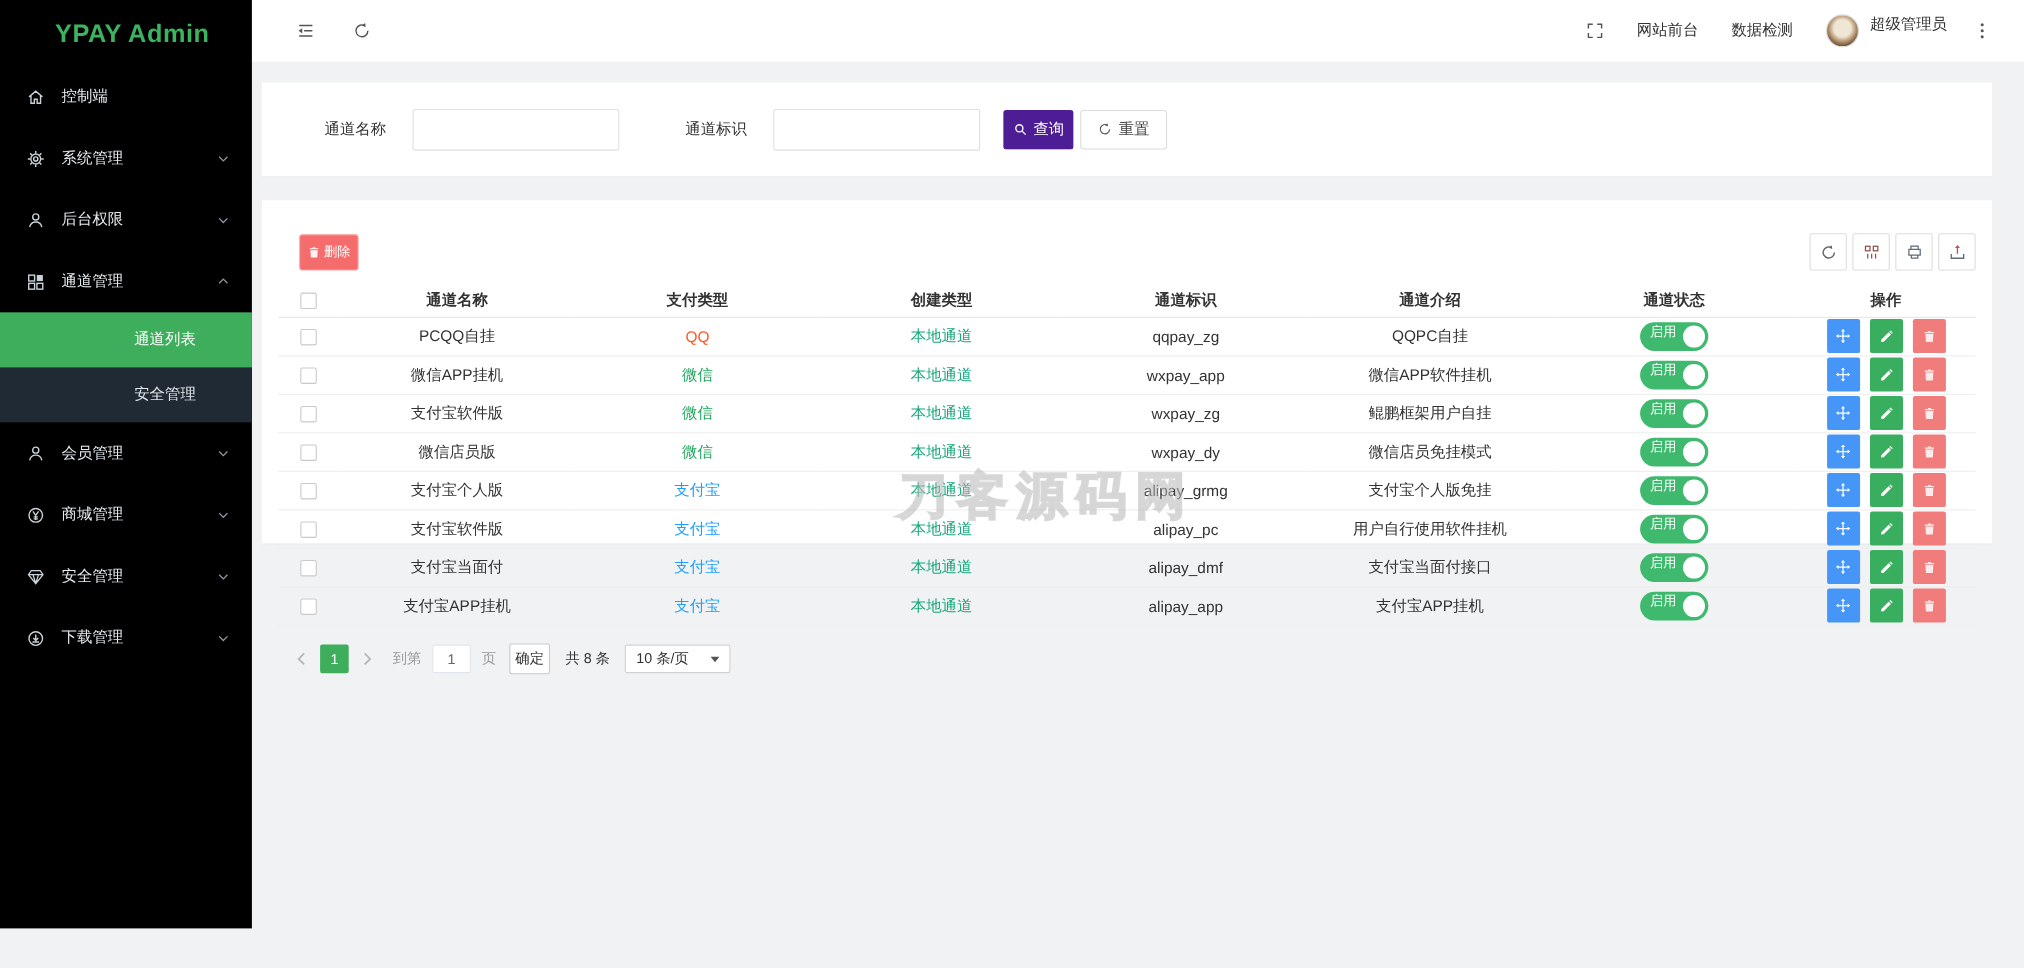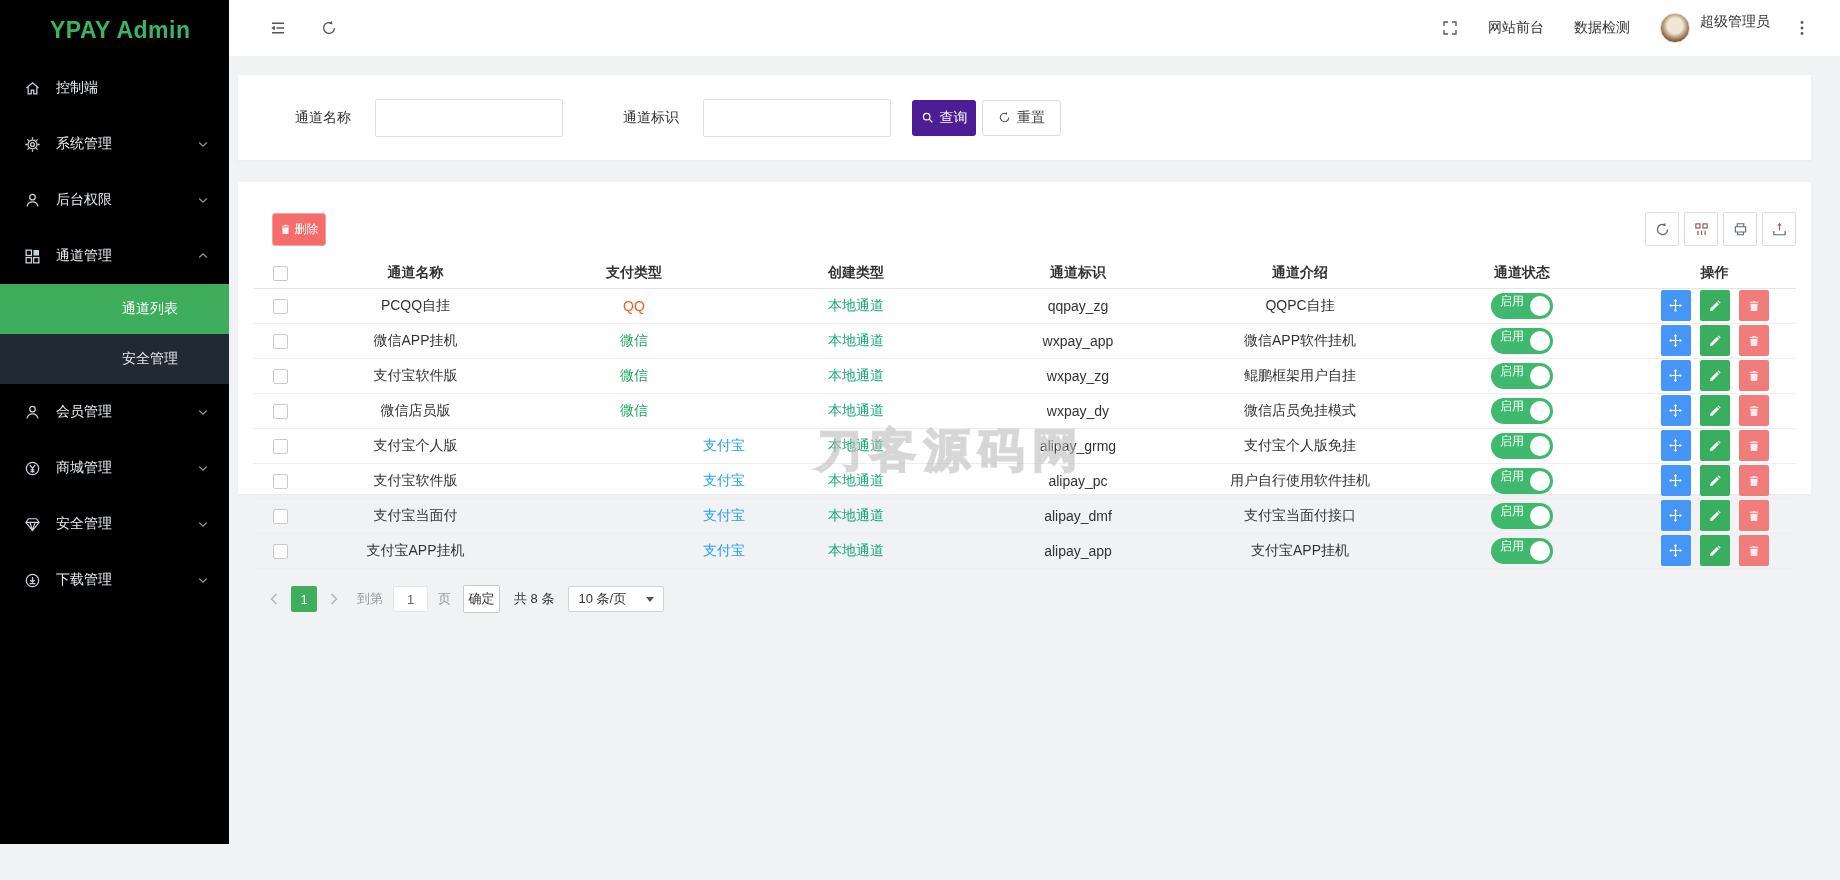--- a/index.html
+++ b/index.html
@@ -53,21 +53,21 @@
   .btn-del { height:33px; width:54px; background:#f56c6c; border:1px solid #f8a0a0; border-radius:3px;
              color:#fff; font-size:12px; display:inline-flex; align-items:center; justify-content:center; gap:4px; cursor:pointer; }
   .tool-icons { margin-left:auto; display:flex; gap:5px; }
   .tool-btn { width:34px; height:34px; border:1px solid #ddd; border-radius:2px; background:#fff;
               display:flex; align-items:center; justify-content:center; cursor:pointer; }
 
   table { position:absolute; left:15px; right:15px; top:76px; width:1543px; border-collapse:collapse; table-layout:fixed; }
   th { height:30px; font-weight:600; color:#333; text-align:center; border-bottom:1px solid #e6e6e6; font-size:14px; }
   td { height:35px; text-align:center; border-bottom:1px solid #eee; font-size:14px; color:#333; overflow:hidden; white-space:nowrap; }
   .cb { display:inline-block; width:15px; height:15px; border:1px solid #c9c9c9; border-radius:2px; background:#fff; vertical-align:middle; cursor:pointer; }
-  .c-qq { color:#ff5722; } .c-wx { color:#1fa65f; } .c-ali { color:#1e9fff;text-align:right; } .c-local { color:#17a77c; }
+  .c-qq { color:#ff5722; } .c-wx { color:#1fa65f; } .c-ali { color:#1e9fff; } .c-local { color:#17a77c; }
 
   .switch { position:relative; display:inline-flex; width:62px; height:26px;
             background:#3eb96e; border-radius:14px; color:#fff; font-size:12px; padding-left:9px; cursor:pointer; }
   .knob { position:absolute; right:3px; top:3px; width:20px; height:20px; background:#fff; border-radius:50%; }
 
   .ops { display:inline-flex; gap:9px; }
   .abtn { width:30px; height:31px; border-radius:2px; display:flex; align-items:center; justify-content:center; cursor:pointer; }
   .ab-blue { background:#4596f7; } .ab-green { background:#3aae5f; } .ab-red { background:#f17c7c; }
 
   .watermark { position:absolute; left:578px; top:238px; z-index:6; pointer-events:none;

